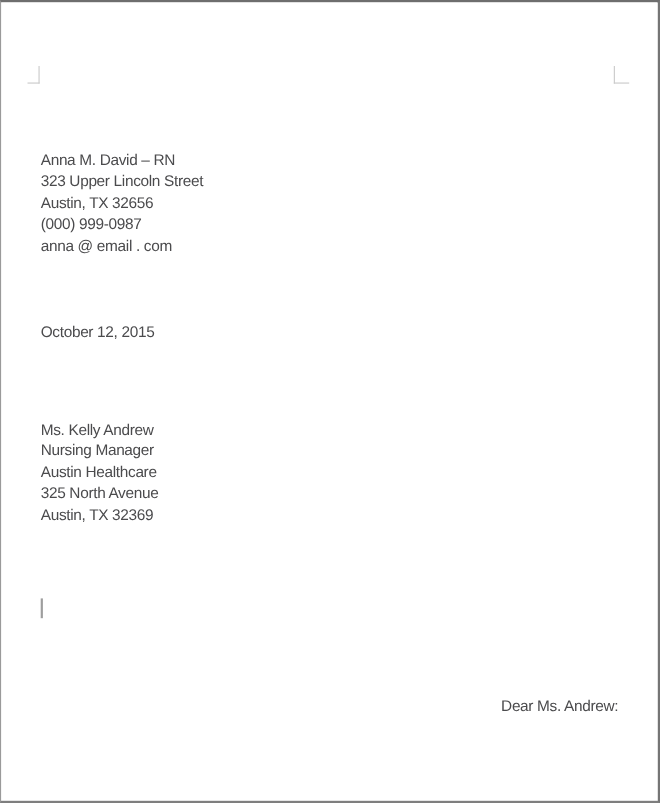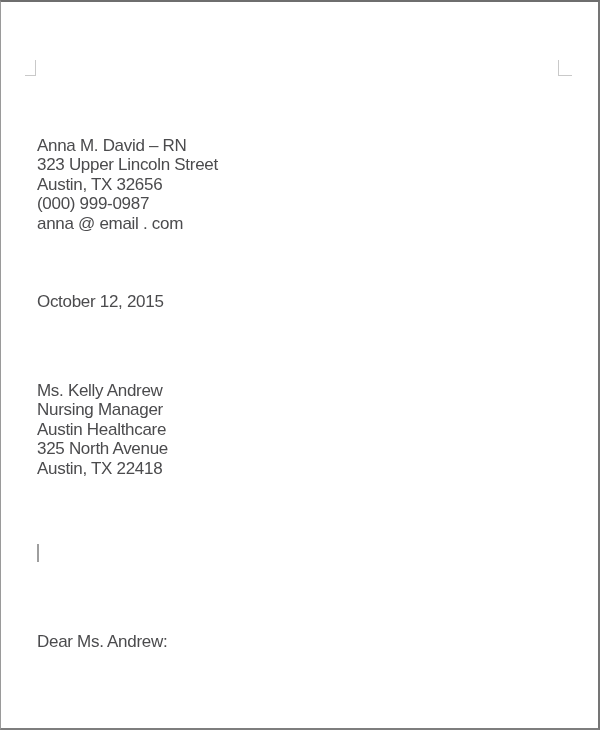--- a/index.html
+++ b/index.html
@@ -12,21 +12,21 @@
     width: 600px;
     height: 730px;
     box-sizing: border-box;
     background: #ffffff;
     border-top: 2px solid #6e6e6e;
     border-left: 1px solid #9a9a9a;
     border-right: 2px solid #757575;
     border-bottom: 2px solid #7e7e7e;
     overflow: hidden;
     font-family: "Liberation Sans", "DejaVu Sans", sans-serif;
-    font-size: 17px;
+    font-size: 14px;
     line-height: 19.5px;
     letter-spacing: -0.3px;
     color: #4b4b4d;
   }
   
   .crop-mark {
     position: absolute;
     top: 58px;
     width: 10px;
     height: 15px;
@@ -57,21 +57,21 @@
     position: relative;
   }
   .caret-bar {
     position: absolute;
     left: 0;
     top: 1px;
     width: 2px;
     height: 18px;
     background: #9e9e9e;
   }
-  .salutation { margin-top: 12px; }
+  .salutation { margin-top: 12px; text-align: right; }
 </style>
 </head>
 <body>
 
 <div class="page">
 
   <div class="crop-mark tl"></div>
   <div class="crop-mark tr"></div>
 
   <div class="content">
@@ -81,21 +81,21 @@
 Austin, TX 32656
 (000) 999-0987
 anna @ email . com</div>
 
     <div class="block date-line">October 12, 2015</div>
 
     <div class="block recipient-block lines">Ms. Kelly Andrew
 Nursing Manager
 Austin Healthcare
 325 North Avenue
-Austin, TX 22418</div>
+Austin, TX 32369</div>
 
     <div class="caret-line">
       <div class="caret-bar"></div>
     </div>
 
     <div class="block salutation">Dear Ms. Andrew:</div>
 
     
 
     

